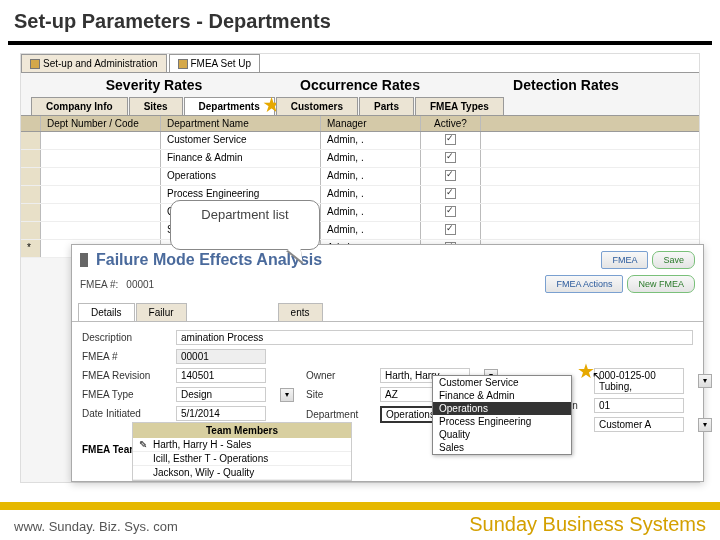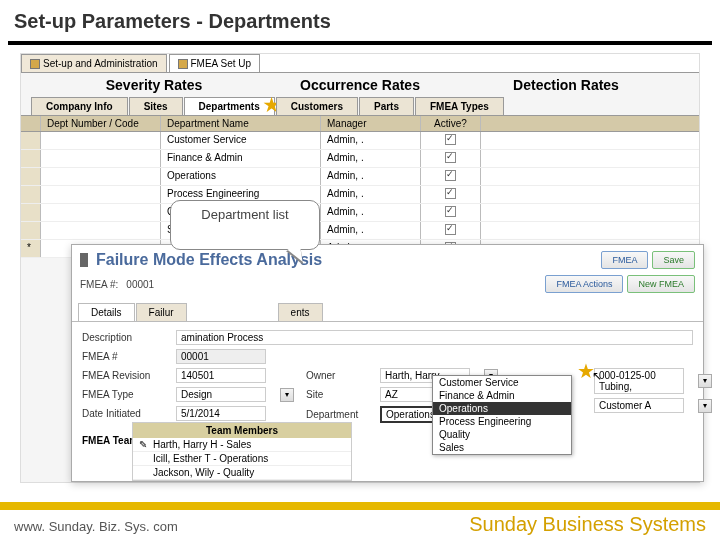--- a/index.html
+++ b/index.html
@@ -31,21 +31,21 @@
   .chk::after { content: "✓"; font-size: 9px; position: absolute; top: -2px; left: 0; color: #333; }
   
   
   .front-window { position: absolute; top: 190px; left: 50px; right: -5px; bottom: 0; background: #fff; border: 1px solid #aaa; box-shadow: 0 2px 8px rgba(0,0,0,0.2); }
   .fmea-head { display: flex; align-items: center; padding: 6px 8px; gap: 8px; }
   .fmea-title { font-size: 16px; color: #4a6a9c; font-weight: bold; flex: 1; }
   .fmea-id { font-size: 10px; color: #444; }
   .fmea-btns { display: flex; gap: 4px; }
   .fmea-btn { font-size: 9px; padding: 3px 10px; border: 1px solid #999; background: linear-gradient(#f8f8f8,#e4e4e4); border-radius: 2px; }
   .btn-blue { color: #2a5a9c; border-color: #7aa0d0; }
-  .btn-green { color: #2a7a2a; border-color: #7ac07a; }
+  .btn-green { color: #2a7a2a; border-color: #7ac07a; border-radius: 7px; }
   .fmea-subtabs { display: flex; font-size: 10px; font-weight: normal; border-bottom: 1px solid #bbb; padding: 0 6px; margin-top: 4px; }
   .fmea-subtab { padding: 3px 12px; border: 1px solid #bbb; border-bottom: none; background: #ebe4d4; margin-right: 1px; }
   .fmea-subtab.active { background: #fff; }
   .fmea-body { padding: 8px 10px; font-size: 10px; }
   .form-row { display: flex; align-items: center; margin-bottom: 4px; gap: 14px; }
   .lbl { width: 80px; color: #333; }
   .val { border: 1px solid #ccc; padding: 1px 4px; min-height: 14px; background: #fff; }
   .val-wide { flex: 1; }
   .val-mid { width: 90px; }
   .dd-arrow { width: 14px; height: 14px; border: 1px solid #aaa; background: linear-gradient(#f4f4f4,#ddd); text-align: center; font-size: 8px; line-height: 12px; }
@@ -233,20 +233,24 @@
               <span class="dd-arrow">▾</span>
             </div>
         </div>
         <div class="col">
           <div class="form-row">
               <span class="lbl" style="width:70px">Part #</span>
               <span class="val val-mid">000-0125-00  Tubing,</span>
               <span class="dd-arrow">▾</span>
             </div>
           <div class="form-row">
+              <span class="lbl" style="width:70px">Part # Revision</span>
+              <span class="val val-mid">01</span>
+            </div>
+          <div class="form-row">
               <span class="lbl" style="width:70px">Customer</span>
               <span class="val val-mid">Customer A</span>
               <span class="dd-arrow">▾</span>
             </div>
         </div>
       </div>
       <div style="margin-top:8px;font-weight:bold">FMEA Team:</div>
     </div>
 
     <div class="dept-dropdown">

